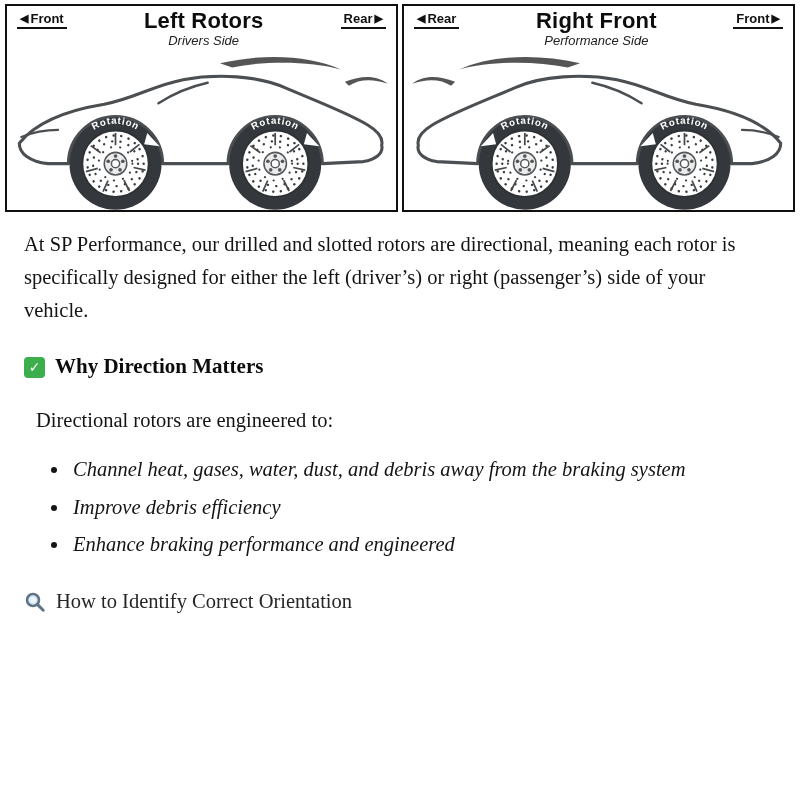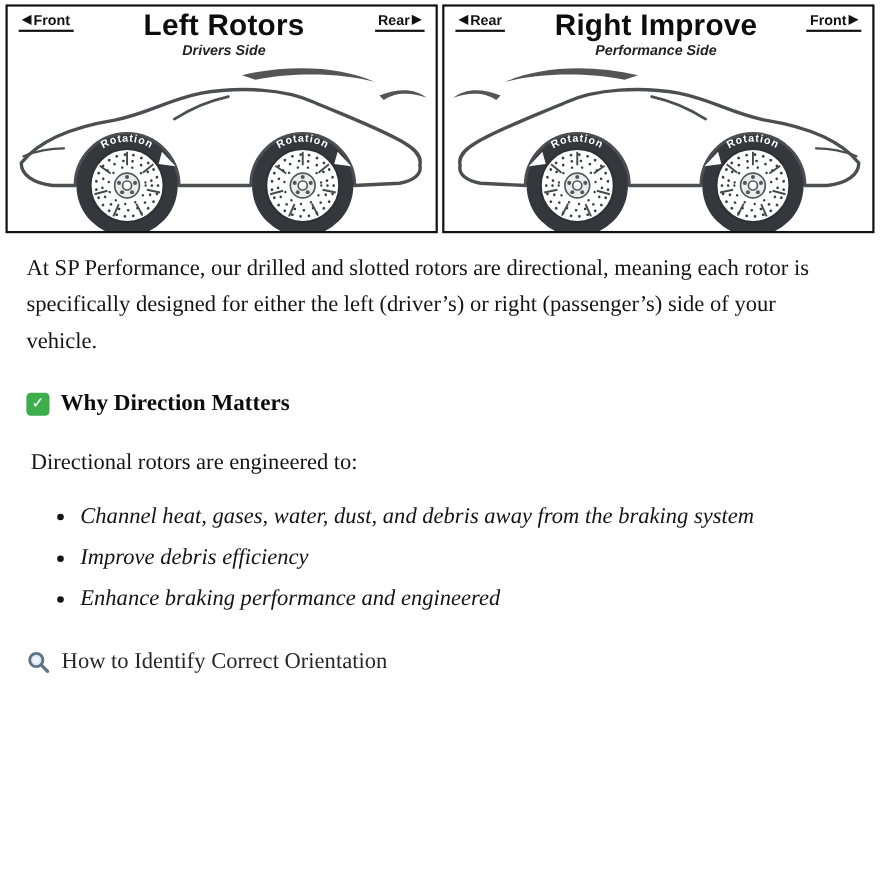--- a/index.html
+++ b/index.html
@@ -7,34 +7,34 @@
 
   
   .diagram{display:flex;gap:4px;padding:4px 5px 0 5px;}
   .panel{flex:1;border:2px solid #101010;height:208px;box-sizing:border-box;background:#fff;overflow:hidden;}
   .panel-head{display:flex;justify-content:space-between;align-items:flex-start;
               padding:5px 10px 0 10px;font-family:"Liberation Sans",sans-serif;}
   .dir{font-weight:bold;font-size:13px;color:#111;border-bottom:2.5px solid #111;
        display:inline-flex;align-items:center;gap:2px;padding:0 3px 1px 3px;white-space:nowrap;}
   .dir .arr{font-size:11px;line-height:1;}
   .titles{text-align:center;margin-top:-2px;}
-  .t1{font-size:27px;font-weight:bold;color:#0d0d0d;letter-spacing:.2px;line-height:1.05;}
-  .t2{font-size:13px;font-weight:bold;font-style:italic;color:#222;margin-top:1px;}
+  .t1{font-size:22px;font-weight:bold;color:#0d0d0d;letter-spacing:.2px;line-height:1.05;}
+  .t2{font-size:13px;font-weight:normal;font-style:italic;color:#222;margin-top:1px;}
   .car-svg{display:block;width:100%;height:auto;margin-top:1px;}
   .rot{font-family:"Liberation Sans",sans-serif;font-size:9.5px;font-weight:bold;
        fill:#fff;letter-spacing:.8px;}
 
   
   .article{padding:16px 28px 8px 24px;font-size:20.5px;line-height:1.6;}
   .intro{margin:0 0 22px 0;}
   .h1{display:flex;align-items:center;gap:10px;font-weight:bold;font-size:21px;margin:24px 0 20px 0;color:#0c0c0c;}
   .check-icon{width:21px;height:21px;border-radius:4px;background:#3dae4c;color:#fff;
         display:inline-flex;align-items:center;justify-content:center;
         font-family:"DejaVu Sans",sans-serif;font-size:14px;font-weight:bold;flex:0 0 auto;}
-  .lead{margin:20px 0 16px 4px;}
+  .lead{margin:20px 0 16px 12px;}
   ul{margin:14px 0 22px 0;padding-left:46px;font-style:italic;}
   li{margin:5px 0;padding-left:3px;}
   .h2{display:flex;align-items:center;gap:10px;font-weight:normal;font-size:20.5px;color:#262626;margin:24px 0 28px 0;}
   .mag-icon{flex:0 0 auto;display:inline-flex;}
 </style>
 </head>
 <body>
 
 <div class="diagram">
 
@@ -101,21 +101,21 @@
     </svg>
   </div>
 
   <div class="panel">
     <div class="panel-head">
       <span class="dir">
         <span class="arr">◀</span>
         <span>Rear</span>
       </span>
       <div class="titles">
-        <div class="t1">Right Improve</div>
+        <div class="t1">Right Front</div>
         <div class="t2">Performance Side</div>
       </div>
       <span class="dir">
         <span>Front</span>
         <span class="arr">▶</span>
       </span>
     </div>
 
     <svg class="car-svg" viewBox="0 0 380 162">
       <defs>

